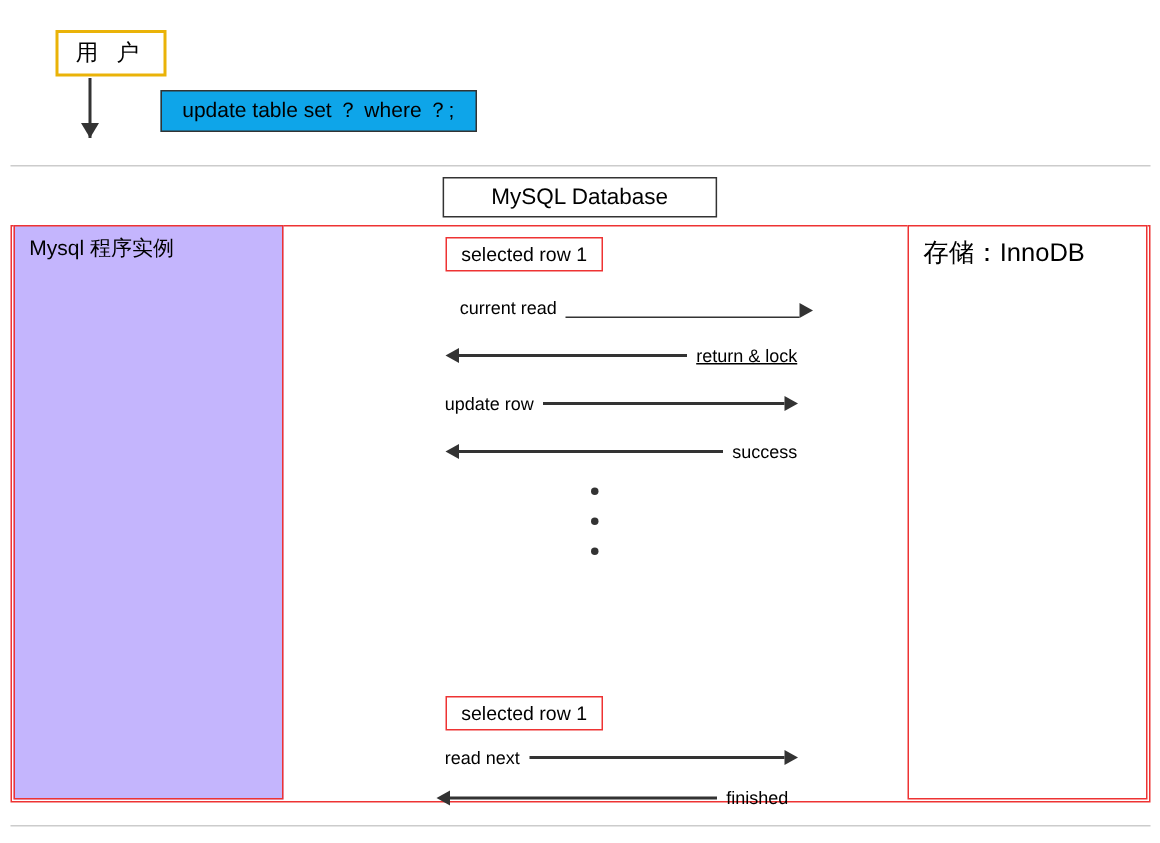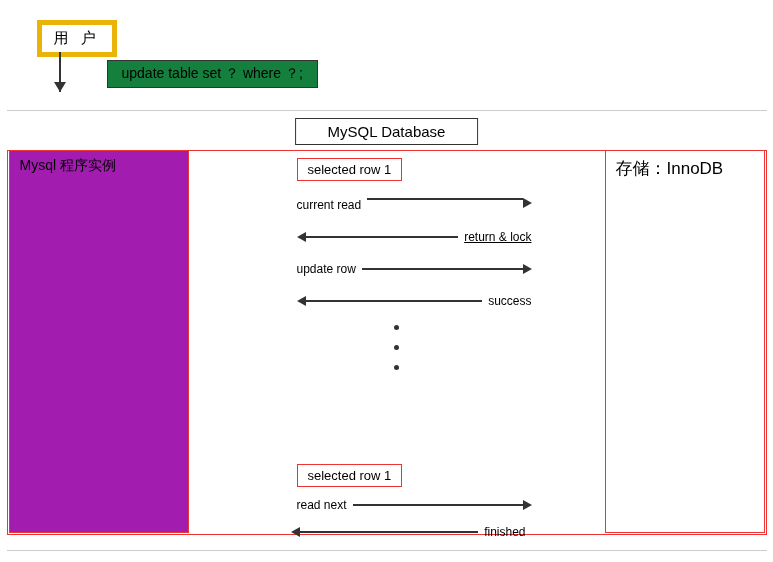--- a/index.html
+++ b/index.html
@@ -17,21 +17,21 @@
       width: 760px;
       margin: 20px auto 0;
       position: relative;
     }
 
     
     .user-box {
       position: absolute;
       top: 0;
       left: 30px;
-      border: 5px solid #eab308;
+      border: 2px solid #eab308;
       padding: 4px 12px;
       background: #fff;
       font-size: 15px;
       letter-spacing: 4px;
     }
 
     
     .user-arrow {
       position: absolute;
       top: 32px;
@@ -50,21 +50,21 @@
       border-top: 10px solid #333;
     }
 
     
     .sql-box {
       position: absolute;
       top: 40px;
       left: 100px;
       border: 1px solid #333;
       padding: 4px 14px;
-      background: #15803d;
+      background: #0ea5e9;
       font-size: 14px;
       white-space: nowrap;
     }
 
     
     .h-line-top {
       position: absolute;
       top: 90px;
       left: 0;
       right: 0;
@@ -106,21 +106,21 @@
     }
 
     
     .mysql-instance-box {
       position: absolute;
       top: 130px;
       left: 2px;
       width: 180px;
       height: 383px;
       border: 1.5px solid #e33;
-      background: #a21caf;
+      background: #c4b5fd;
     }
     .mysql-instance-label {
       padding: 6px 10px;
       font-size: 14px;
     }
 
     
     .innodb-box {
       position: absolute;
       top: 130px;
@@ -190,21 +190,21 @@
   </div>
 
   <div class="innodb-box">
     <div class="innodb-label">存储：InnoDB</div>
   </div>
 
   <div class="selected-row-box selected-row-box-1">
     <span>selected  row 1</span>
   </div>
 
-  <div style="position:absolute; top:178px; left:290px; width:235px; display:flex; align-items:flex-start;">
+  <div style="position:absolute; top:178px; left:300px; width:235px; display:flex; align-items:flex-end;">
     <span style="font-size:12px; margin-right:6px; white-space:nowrap;">current read</span>
     <div style="flex:1; height:1.5px; background:#333;"></div>
     <div style="width:0;height:0;border-top:5px solid transparent;border-bottom:5px solid transparent;border-left:9px solid #333;"></div>
   </div>
 
   <div style="position:absolute; top:210px; left:290px; width:235px; display:flex; align-items:center; flex-direction:row-reverse;">
     <span style="font-size:12px; margin-left:6px; white-space:nowrap;text-decoration:underline;">return &amp; lock</span>
     <div style="flex:1; height:1.5px; background:#333;"></div>
     <div style="width:0;height:0;border-top:5px solid transparent;border-bottom:5px solid transparent;border-right:9px solid #333;"></div>
   </div>

